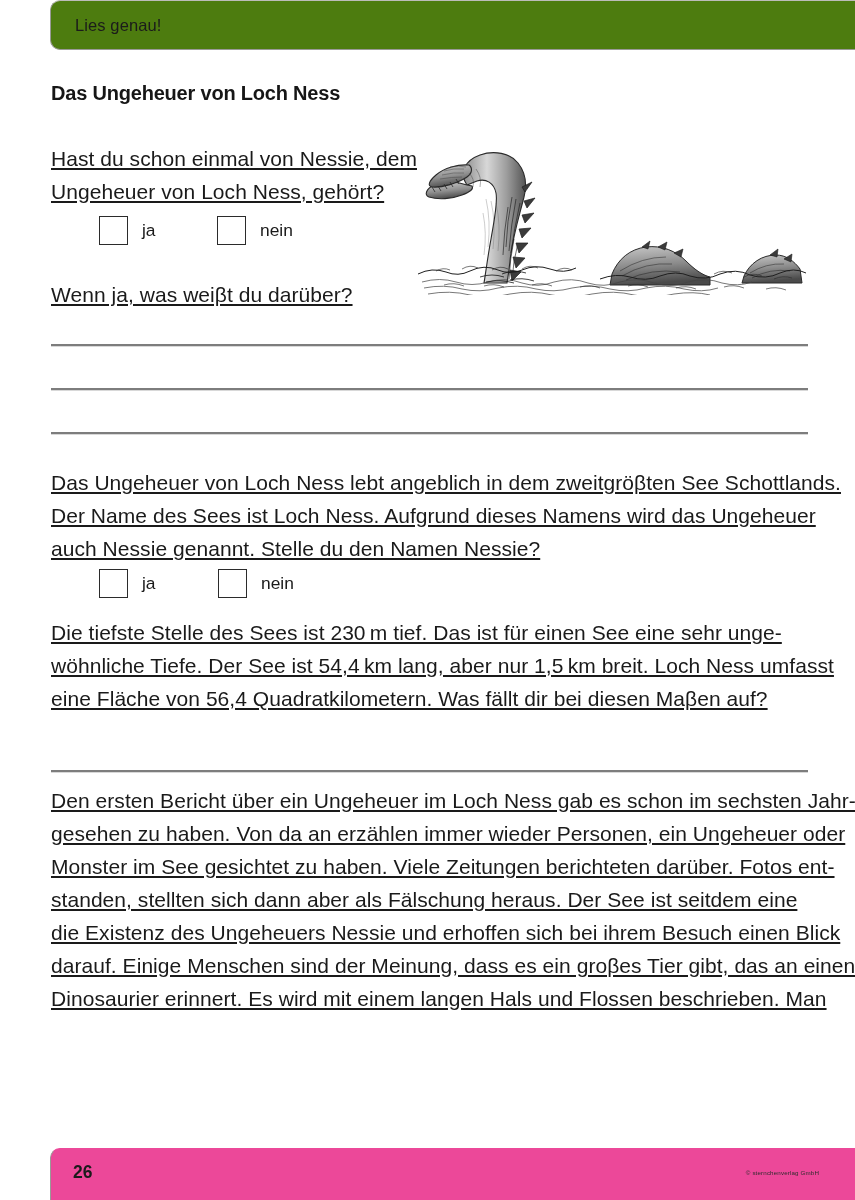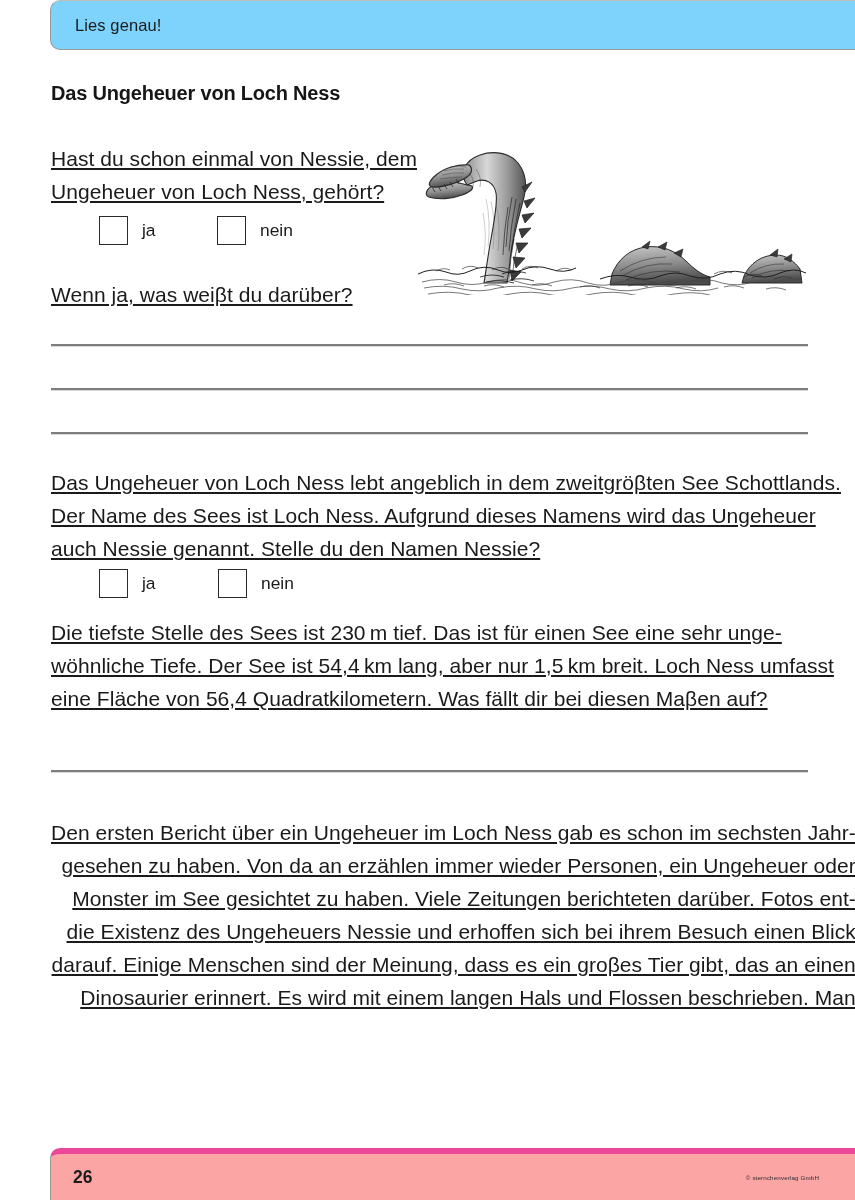--- a/index.html
+++ b/index.html
@@ -16,21 +16,21 @@
     color: #1a1a1a;
   }
 
   
   .header-banner {
     position: absolute;
     left: 50px;
     top: 0;
     width: 805px;
     height: 50px;
-    background: #7dd3fc;
+    background: #4d7c0f;
     border-top-left-radius: 10px;
     border-bottom-left-radius: 10px;
     box-sizing: border-box;
     border-left: 1px solid #9a9a97;
     border-bottom: 1px solid #9a9a97;
     border-top: 1px solid #bcbcb8;
   }
   .header-banner-label {
     position: absolute;
     left: 24px;
@@ -113,25 +113,25 @@
   }
   .illustration svg { display: block; width: 100%; height: 100%; }
 
   
   .footer-banner {
     position: absolute;
     left: 50px;
     top: 1148px;
     width: 805px;
     height: 52px;
-    background: #fca5a5;
+    background: #ec4899;
     border-top-left-radius: 10px;
     box-sizing: border-box;
     border-left: 1px solid #9a9a97;
-    border-top: 6px solid #ec4899;
+    border-top: 1px solid #ec4899;
   }
   .footer-page-number {
     position: absolute;
     left: 22px;
     top: 13px;
     font-size: 17.5px;
     font-weight: bold;
     color: #1b1b1b;
   }
   .footer-copyright {
@@ -336,24 +336,25 @@
 </div>
 
 <div class="textblock" style="left:51px; top:616px;">
   <span class="tline">Die tiefste Stelle des Sees ist 230 m tief. Das ist für einen See eine sehr unge-</span>
   <span class="tline">wöhnliche Tiefe. Der See ist 54,4 km lang, aber nur 1,5 km breit. Loch Ness umfasst</span>
   <span class="tline">eine Fläche von 56,4 Quadratkilometern. Was fällt dir bei diesen Maβen auf?</span>
 </div>
 
 <div class="write-line" style="top:770px;"></div>
 
-<div class="textblock" style="left:51px; top:816px;text-align:right;">
+<div class="textblock" style="left:51px; top:784px;">
   <span class="tline">Den ersten Bericht über ein Ungeheuer im Loch Ness gab es schon im sechsten Jahr-</span>
   <span class="tline">gesehen zu haben. Von da an erzählen immer wieder Personen, ein Ungeheuer oder</span>
   <span class="tline">Monster im See gesichtet zu haben. Viele Zeitungen berichteten darüber. Fotos ent-</span>
+  <span class="tline">standen, stellten sich dann aber als Fälschung heraus. Der See ist seitdem eine</span>
   <span class="tline">die Existenz des Ungeheuers Nessie und erhoffen sich bei ihrem Besuch einen Blick</span>
   <span class="tline">darauf. Einige Menschen sind der Meinung, dass es ein groβes Tier gibt, das an einen</span>
   <span class="tline">Dinosaurier erinnert. Es wird mit einem langen Hals und Flossen beschrieben. Man</span>
 </div>
 
 <div class="footer-banner">
   <div class="footer-page-number">26</div>
   <div class="footer-copyright">© sternchenverlag GmbH</div>
 </div>
 

